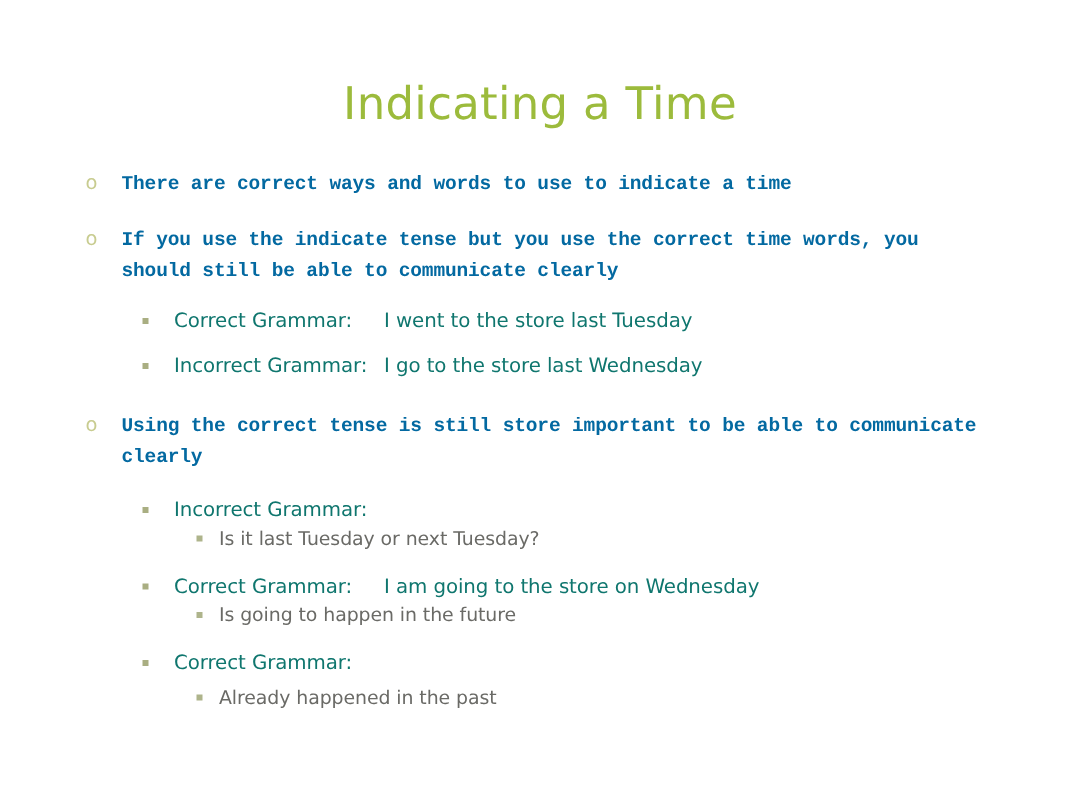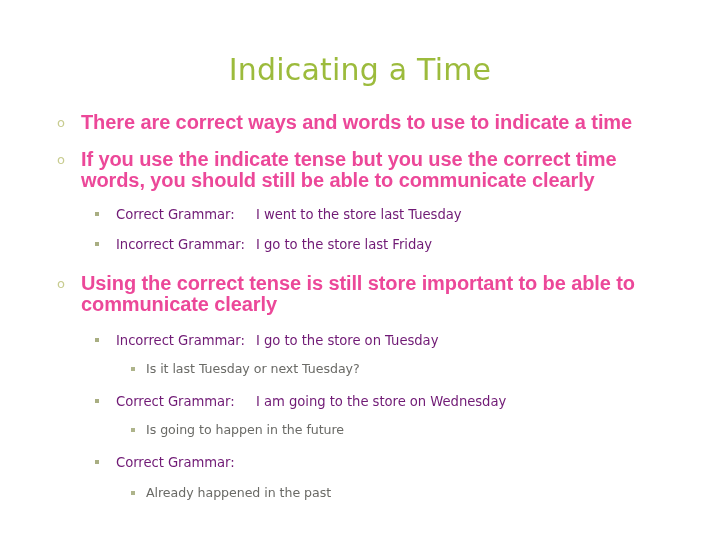--- a/index.html
+++ b/index.html
@@ -62,24 +62,24 @@
     position: absolute;
     left: 57px;
     top: 4px;
     font-family: "DejaVu Sans", sans-serif;
     font-size: 13px;
     line-height: 13px;
     color: #c8cc90;
   }
   .lvl1 .text {
     display: block;
-    font-family: Liberation Sans, sans-serif;
-    font-size: 20px;
+    font-family: Liberation Mono, monospace;
+    font-size: 13px;
     line-height: 21px;
-    color: #ec4899;
+    color: #0369a1;
     font-weight: 600;
     letter-spacing: -0.1px;
   }
 
   
   .lvl2 .row {
     position: relative;
     padding-left: 116px;
     min-height: 18px;
   }
@@ -89,21 +89,21 @@
     top: 7px;
     width: 4px;
     height: 4px;
     background: #a9ae82;
   }
   .lvl2 .text {
     display: block;
     font-family: "DejaVu Sans", sans-serif;
     font-size: 13.2px;
     line-height: 19px;
-    color: #701a75;
+    color: #0f766e;
     font-weight: 400;
     letter-spacing: -0.05px;
     white-space: pre;
   }
   .lvl2 .label {
     display: inline-block;
     min-width: 0;
   }
   
   .lvl2 .tabbed {
@@ -137,25 +137,25 @@
     letter-spacing: -0.05px;
   }
 
   
   .sp-b1  { margin-top: 0px; }
   .sp-b2  { margin-top: 16px; }
   .sp-b3  { margin-top: 19px; }
   .sp-s1  { margin-top: 14px; }
   .sp-s2  { margin-top: 11px; }
   .sp-s3  { margin-top: 16px; }
-  .sp-s4  { margin-top: 10px; }
+  .sp-s4  { }
   .sp-s5  { margin-top: 14px; }
-  .sp-s6  { margin-top: 10px; }
+  .sp-s6  { }
   .sp-s7  { margin-top: 14px; }
-  .sp-s8  { margin-top: 12px; }
+  .sp-s8  { margin-top: 4px; }
 </style>
 </head>
 <body>
 
 <div class="slide">
 
   <div class="slide-title">Indicating a Time</div>
 
   <div class="body">
 
@@ -176,35 +176,35 @@
     <div class="lvl2 sp-s1">
       <div class="row">
         <span class="marker"></span>
         <span class="text"><span class="label">Correct Grammar:</span><span class="tabbed">I went to the store last Tuesday</span></span>
       </div>
     </div>
 
     <div class="lvl2 sp-s2">
       <div class="row">
         <span class="marker"></span>
-        <span class="text"><span class="label">Incorrect Grammar:</span><span class="tabbed">I go to the store last Friday</span></span>
+        <span class="text"><span class="label">Incorrect Grammar:</span><span class="tabbed">I go to the store last Wednesday</span></span>
       </div>
     </div>
 
     <div class="lvl1 sp-b3">
       <div class="row">
         <span class="marker">o</span>
         <span class="text">Using the correct tense is still store important to be able to communicate clearly</span>
       </div>
     </div>
 
     <div class="lvl2 sp-s3">
       <div class="row">
         <span class="marker"></span>
-        <span class="text"><span class="label">Incorrect Grammar:</span><span class="tabbed">I go to the store on Tuesday</span></span>
+        <span class="text"><span class="label">Incorrect Grammar:</span></span>
       </div>
     </div>
 
     <div class="lvl3 sp-s4">
       <div class="row">
         <span class="marker"></span>
         <span class="text">Is it last Tuesday or next Tuesday?</span>
       </div>
     </div>
 

